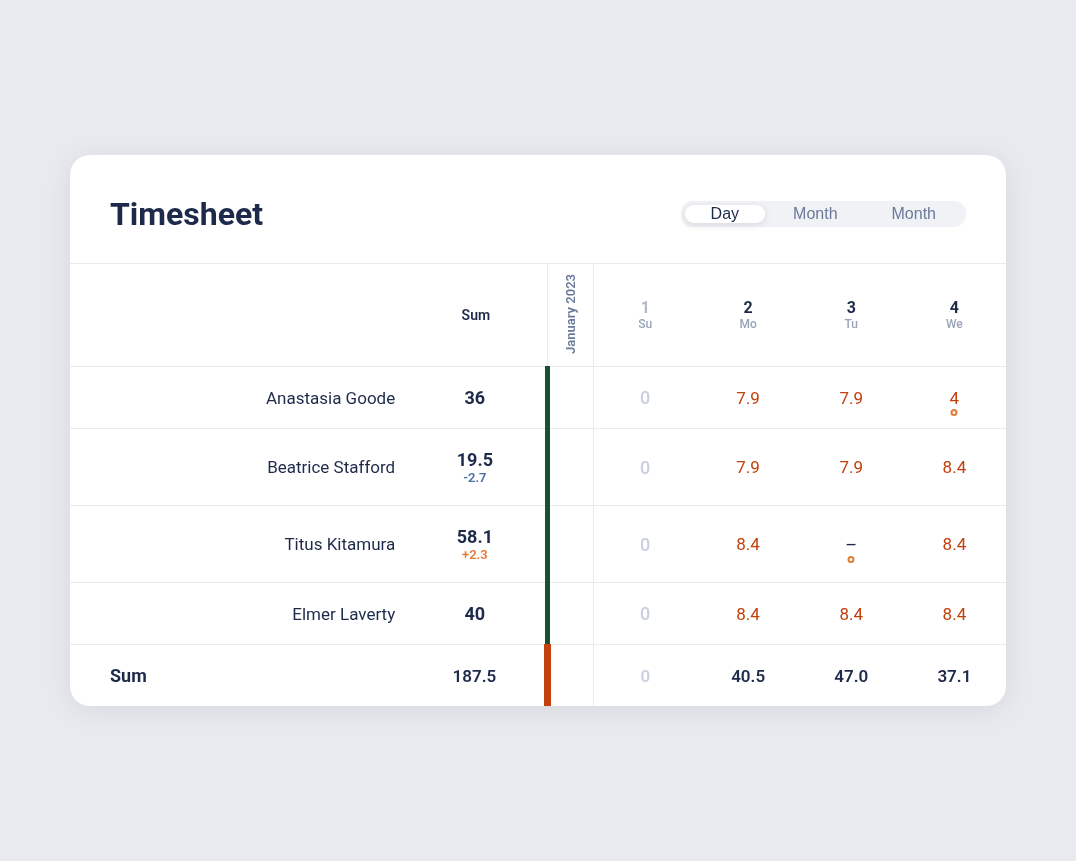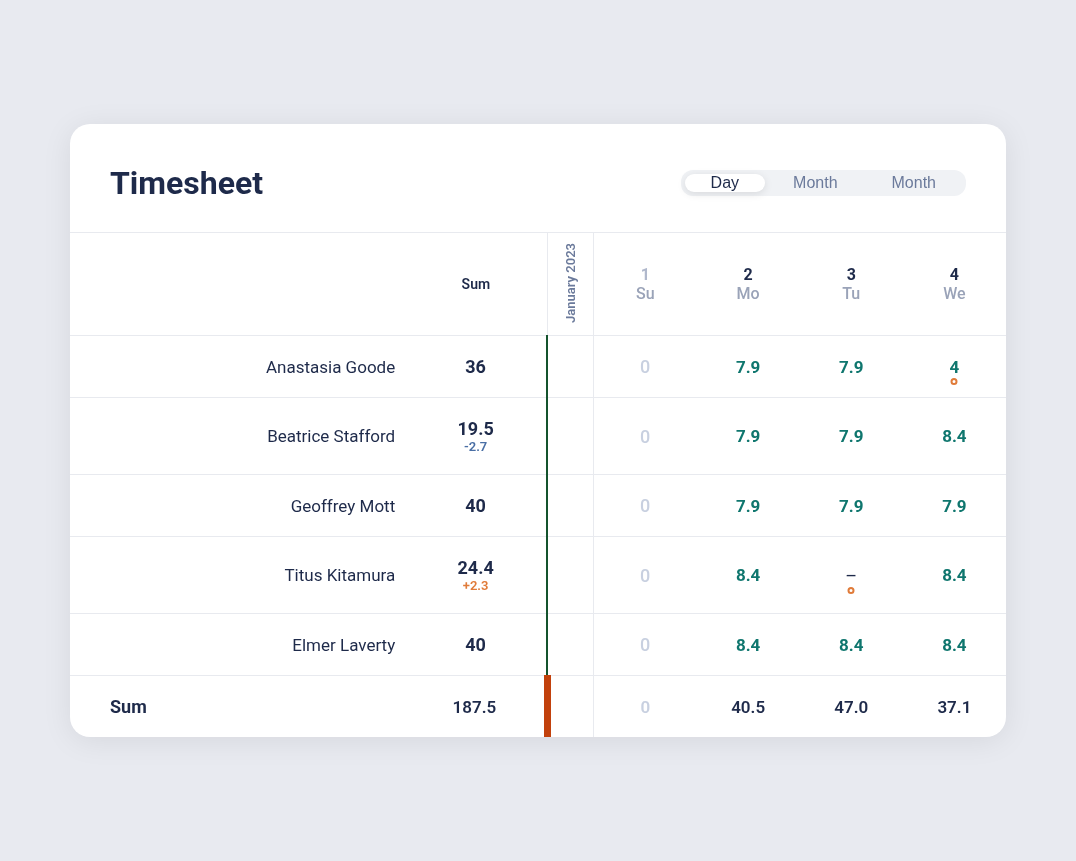--- a/index.html
+++ b/index.html
@@ -104,21 +104,21 @@
       color: #b0b8cc;
     }
     .day-num {
       display: block;
       font-size: 16px;
       font-weight: 700;
       color: #1e2a4a;
     }
     .day-name {
       display: block;
-      font-size: 16px;
+      font-size: 12px;
       font-weight: 500;
       color: #9aa3b8;
     }
     .day-num.gray { color: #c0c8d8; }
     tbody tr {
       border-bottom: 1px solid #e8eaef;
     }
     tbody tr td {
       padding: 20px 10px;
       text-align: center;
@@ -129,43 +129,43 @@
       text-align: right;
       padding-left: 40px;
       font-size: 17px;
       color: #1e2a4a;
       font-weight: 400;
     }
     tbody tr td.sum-cell {
       font-weight: 700;
       font-size: 18px;
       color: #1e2a4a;
-      border-right: 2px solid #14532d;
+      border-right: 5px solid #14532d;
     }
     .sum-diff {
       font-size: 13px;
       font-weight: 600;
       display: block;
     }
     .sum-diff.negative { color: #4a6fa5; }
     .sum-diff.positive { color: #e07b39; }
     tbody tr td.month-sep {
       border-right: 1px solid #e8eaef;
       width: 36px;
       padding: 0;
     }
     tbody tr td.zero-cell {
       color: #c8d0e0;
       font-size: 18px;
       font-weight: 500;
     }
     tbody tr td.value-cell {
       font-size: 17px;
-      font-weight: 700;
-      color: #0f766e;
+      font-weight: 400;
+      color: #c2410c;
     }
     .cell-with-dot {
       position: relative;
       display: inline-block;
     }
     .orange-dot {
       display: block;
       width: 7px;
       height: 7px;
       border-radius: 50%;
@@ -261,31 +261,22 @@
           <tr>
             <td class="name-cell">Beatrice Stafford</td>
             <td class="sum-cell"><span>19.5</span><span class="sum-diff negative">-2.7</span></td>
             <td class="month-sep"></td>
             <td class="zero-cell">0</td>
             <td class="value-cell">7.9</td>
             <td class="value-cell">7.9</td>
             <td class="value-cell">8.4</td>
           </tr>
           <tr>
-            <td class="name-cell">Geoffrey Mott</td>
-            <td class="sum-cell"><span>40</span></td>
-            <td class="month-sep"></td>
-            <td class="zero-cell">0</td>
-            <td class="value-cell">7.9</td>
-            <td class="value-cell">7.9</td>
-            <td class="value-cell">7.9</td>
-          </tr>
-          <tr>
             <td class="name-cell">Titus Kitamura</td>
-            <td class="sum-cell"><span>24.4</span><span class="sum-diff positive">+2.3</span></td>
+            <td class="sum-cell"><span>58.1</span><span class="sum-diff positive">+2.3</span></td>
             <td class="month-sep"></td>
             <td class="zero-cell">0</td>
             <td class="value-cell">8.4</td>
             <td class="dash-cell"><span class="cell-with-dot">–<span class="orange-dot"></span></span></td>
             <td class="value-cell">8.4</td>
           </tr>
           <tr>
             <td class="name-cell">Elmer Laverty</td>
             <td class="sum-cell"><span>40</span></td>
             <td class="month-sep"></td>

